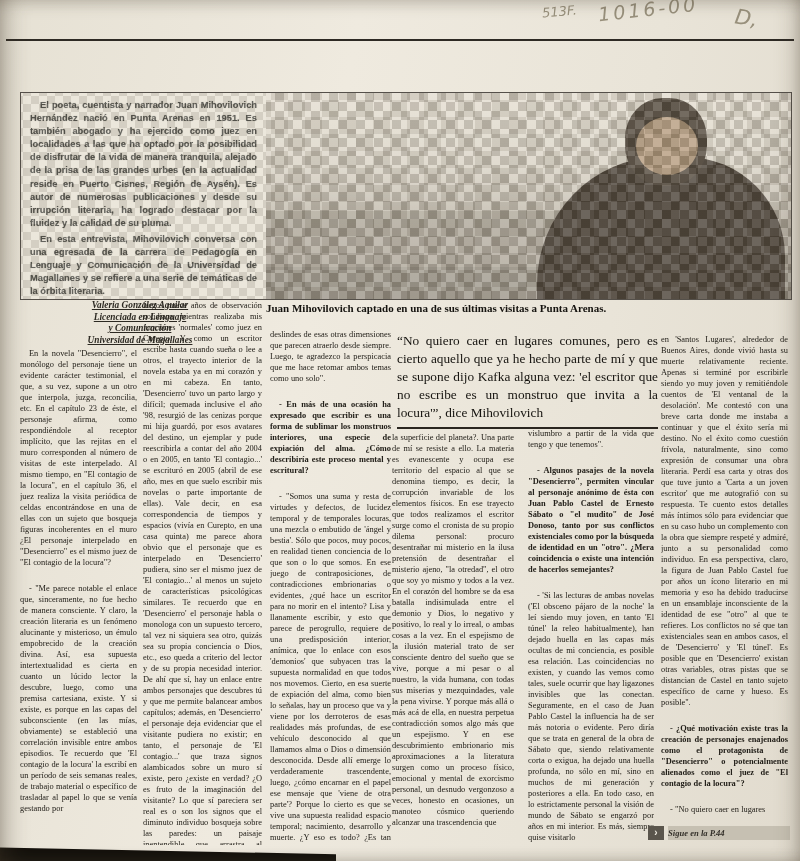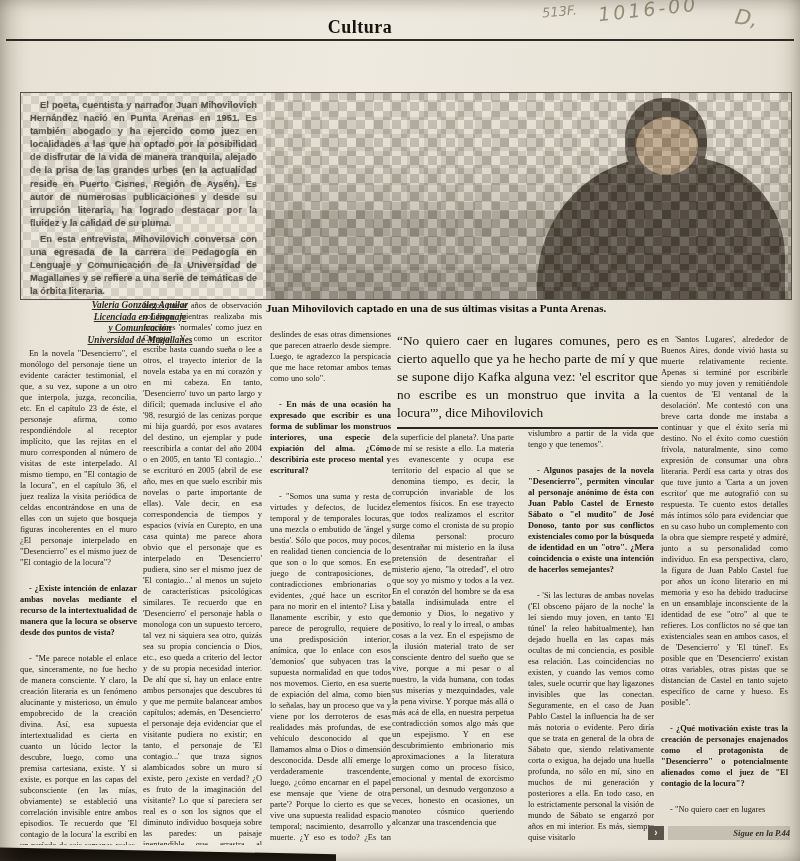--- a/index.html
+++ b/index.html
@@ -68,36 +68,35 @@
   .col-5{left:661px;top:334px;width:127px;height:488px;}
   .bp{margin:0;text-indent:9px;}
   .bp + .bp{margin-top:15px;}
   .bp.q{font-weight:bold;}
   .bp.ni{text-indent:0;}
   
   .continuation{position:absolute;left:648px;top:826px;width:142px;height:14px;display:flex;gap:4px;align-items:stretch;}
   .cont-arrow{width:16px;background:#5a554c;color:#f1ede2;font-size:10px;line-height:14px;
         text-align:center;font-weight:bold;font-family:"Liberation Sans",sans-serif;}
   .cont-label{flex:1;background:#c6c0b2;color:#34302a;font-size:8.6px;font-weight:bold;
-        font-style:italic;text-align:right;line-height:14px;}
+        font-style:italic;text-align:left;line-height:14px;}
   .corner-black{position:absolute;left:0;bottom:0;width:336px;height:15px;background:#16130e;
         clip-path:polygon(0 10%,100% 55%,100% 100%,0 100%);}
 </style>
 </head>
 <body>
 
 <div class="page">
 
   <div class="pencil">
     <span class="pencil-1">513F.</span>
     <span class="pencil-2">1016-00</span>
     <span class="pencil-3">D,</span>
   </div>
 
-  <div class="section-title">Cultura</div>
   <div class="header-rule"></div>
 
 
   <div class="photo-block">
     <div class="intro-block mosaic-lite">
         <p class="intro-p">El poeta, cuentista y narrador Juan Mihovilovich Hernández nació en Punta Arenas en 1951. Es también abogado y ha ejercido como juez en localidades a las que ha optado por la posibilidad de disfrutar de la vida de manera tranquila, alejado de la prisa de las grandes urbes (en la actualidad reside en Puerto Cisnes, Región de Aysén). Es autor de numerosas publicaciones y desde su irrupción literaria, ha logrado destacar por la fluidez y la calidad de su pluma.</p>
         <p class="intro-p">En esta entrevista, Mihovilovich conversa con una egresada de la carrera de Pedagogía en Lenguaje y Comunicación de la Universidad de Magallanes y se refiere a una serie de temáticas de la órbita literaria.</p>
       </div>
     <div class="photo mosaic">
       <div class="ph-band"></div>
@@ -116,21 +115,20 @@
     <div>Valeria González Aguilar</div>
     <div>Licenciada en Lenguaje</div>
     <div>y Comunicación</div>
     <div>Universidad de Magallanes</div>
   </div>
 
   <div class="pull-quote">“No quiero caer en lugares comunes, pero es cierto aquello que ya he hecho parte de mí y que se supone dijo Kafka alguna vez: 'el escritor que no escribe es un monstruo que invita a la locura'”, dice Mihovilovich</div>
 
   <div class="bcol col-0">
       <p class="bp">En la novela "Desencierro", el monólogo del personaje tiene un evidente carácter testimonial, el que, a su vez, supone a un otro que interpola, juzga, reconcilia, etc. En el capítulo 23 de éste, el personaje afirma, como respondiéndole al receptor implícito, que las rejitas en el muro corresponden al número de visitas de este interpelado. Al mismo tiempo, en "El contagio de la locura", en el capítulo 36, el juez realiza la visita periódica de celdas encontrándose en una de ellas con un sujeto que bosqueja figuras incoherentes en el muro ¿El personaje interpelado en "Desencierro" es el mismo juez de "El contagio de la locura"?</p>
-      <p class="bp q">- ¿Existe intención de enlazar ambas novelas mediante el recurso de la intertextualidad de manera que la locura se observe desde dos puntos de vista?</p>
       <p class="bp">- "Me parece notable el enlace que, sinceramente, no fue hecho de manera consciente. Y claro, la creación literaria es un fenómeno alucinante y misterioso, un émulo empobrecido de la creación divina. Así, esa supuesta intertextualidad es cierta en cuanto un lúcido lector la descubre, luego, como una premisa cartesiana, existe. Y si existe, es porque en las capas del subconsciente (en las mías, obviamente) se estableció una correlación invisible entre ambos episodios. Te recuerdo que 'El contagio de la locura' la escribí en un período de seis semanas reales, de trabajo material o específico de trasladar al papel lo que se venía gestando por</p>
     </div>
   <div class="bcol col-1">
       <p class="bp ni">largos nueve años de observación cotidiana mientras realizaba mis funciones 'normales' como juez en Curepto. Y como un escritor escribe hasta cuando sueña o lee a otros, el trayecto interior de la novela estaba ya en mi corazón y en mi cabeza. En tanto, 'Desencierro' tuvo un parto largo y difícil; quemada inclusive el año '98, resurgió de las cenizas porque mi hija guardó, por esos avatares del destino, un ejemplar y pude reescribirla a contar del año 2004 o en 2005, en tanto 'El contagio...' se escrituró en 2005 (abril de ese año, mes en que suelo escribir mis novelas o parte importante de ellas). Vale decir, en esa correspondencia de tiempos y espacios (vivía en Curepto, en una casa quinta) me parece ahora obvio que el personaje que es interpelado en 'Desencierro' pudiera, sino ser el mismo juez de 'El contagio...' al menos un sujeto de características psicológicas similares. Te recuerdo que en 'Desencierro' el personaje habla o monologa con un supuesto tercero, tal vez ni siquiera sea otro, quizás sea su propia conciencia o Dios, etc., eso queda a criterio del lector y de su propia necesidad interior. De ahí que sí, hay un enlace entre ambos personajes que descubres tú y que me permite balancear ambos capítulos; además, en 'Desencierro' el personaje deja evidenciar que el visitante pudiera no existir; en tanto, el personaje de 'El contagio...' que traza signos alambicados sobre un muro sí existe, pero ¿existe en verdad? ¿O es fruto de la imaginación del visitante? Lo que sí pareciera ser real es o son los signos que el diminuto individuo bosqueja sobre las paredes: un paisaje inentendible que arrastra al visitante hacia los</p>
     </div>
   <div class="bcol col-2">
       <p class="bp ni">deslindes de esas otras dimensiones que parecen atraerlo desde siempre. Luego, te agradezco la perspicacia que me hace retomar ambos temas como uno solo".</p>
       <p class="bp q">- En más de una ocasión ha expresado que escribir es una forma de sublimar los monstruos interiores, una especie de expiación del alma. ¿Cómo describiría este proceso mental y escritural?</p>
       <p class="bp">- "Somos una suma y resta de virtudes y defectos, de lucidez temporal y de temporales locuras, una mezcla o embutido de 'ángel y bestia'. Sólo que pocos, muy pocos, en realidad tienen conciencia de lo que son o lo que somos. En ese juego de contraposiciones, de contradicciones embrionarias o evidentes, ¿qué hace un escritor para no morir en el intento? Lisa y llanamente escribir, y esto que parece de perogrullo, requiere de una predisposición interior, anímica, que lo enlace con esos 'demonios' que subyacen tras la supuesta normalidad en que todos nos movemos. Cierto, en esa suerte de expiación del alma, como bien lo señalas, hay un proceso que va y viene por los derroteros de esas realidades más profundas, de ese vehículo desconocido al que llamamos alma o Dios o dimensión desconocida. Desde allí emerge lo verdaderamente trascendente, luego, ¿cómo encarnar en el papel ese mensaje que 'viene de otra parte'? Porque lo cierto es que se vive una supuesta realidad espacio temporal; nacimiento, desarrollo y muerte. ¿Y eso es todo? ¿Es tan sencillo el trazado material sobre</p>
     </div>

